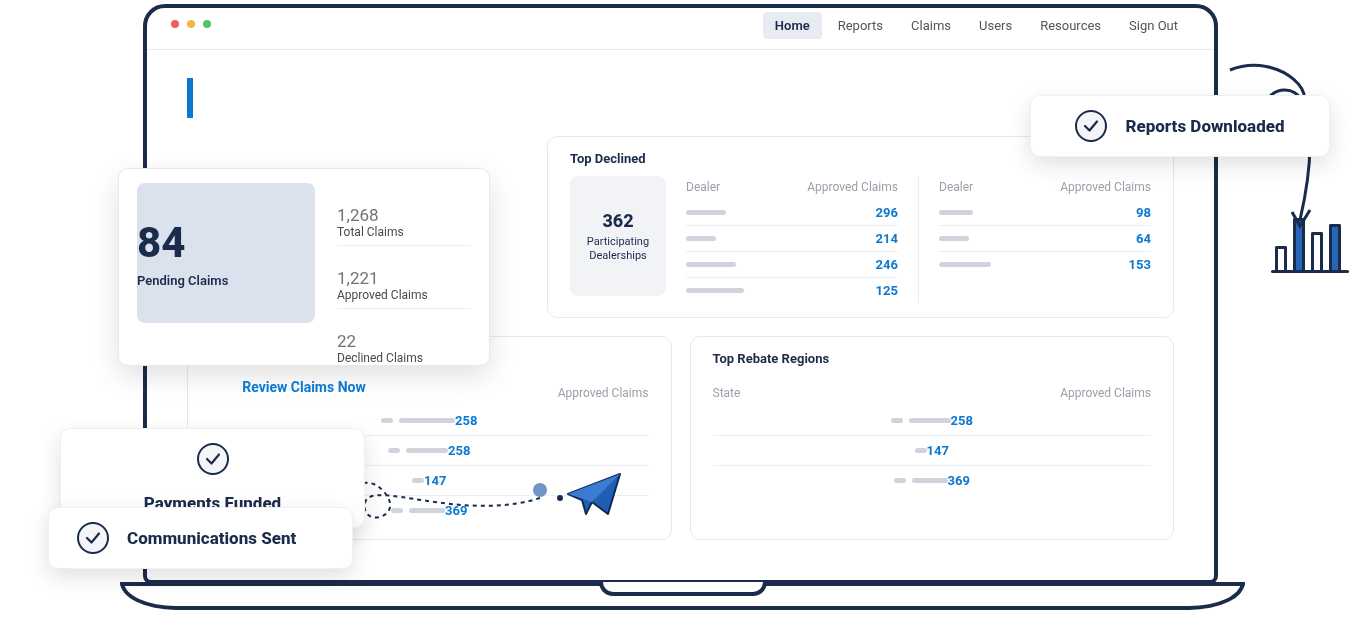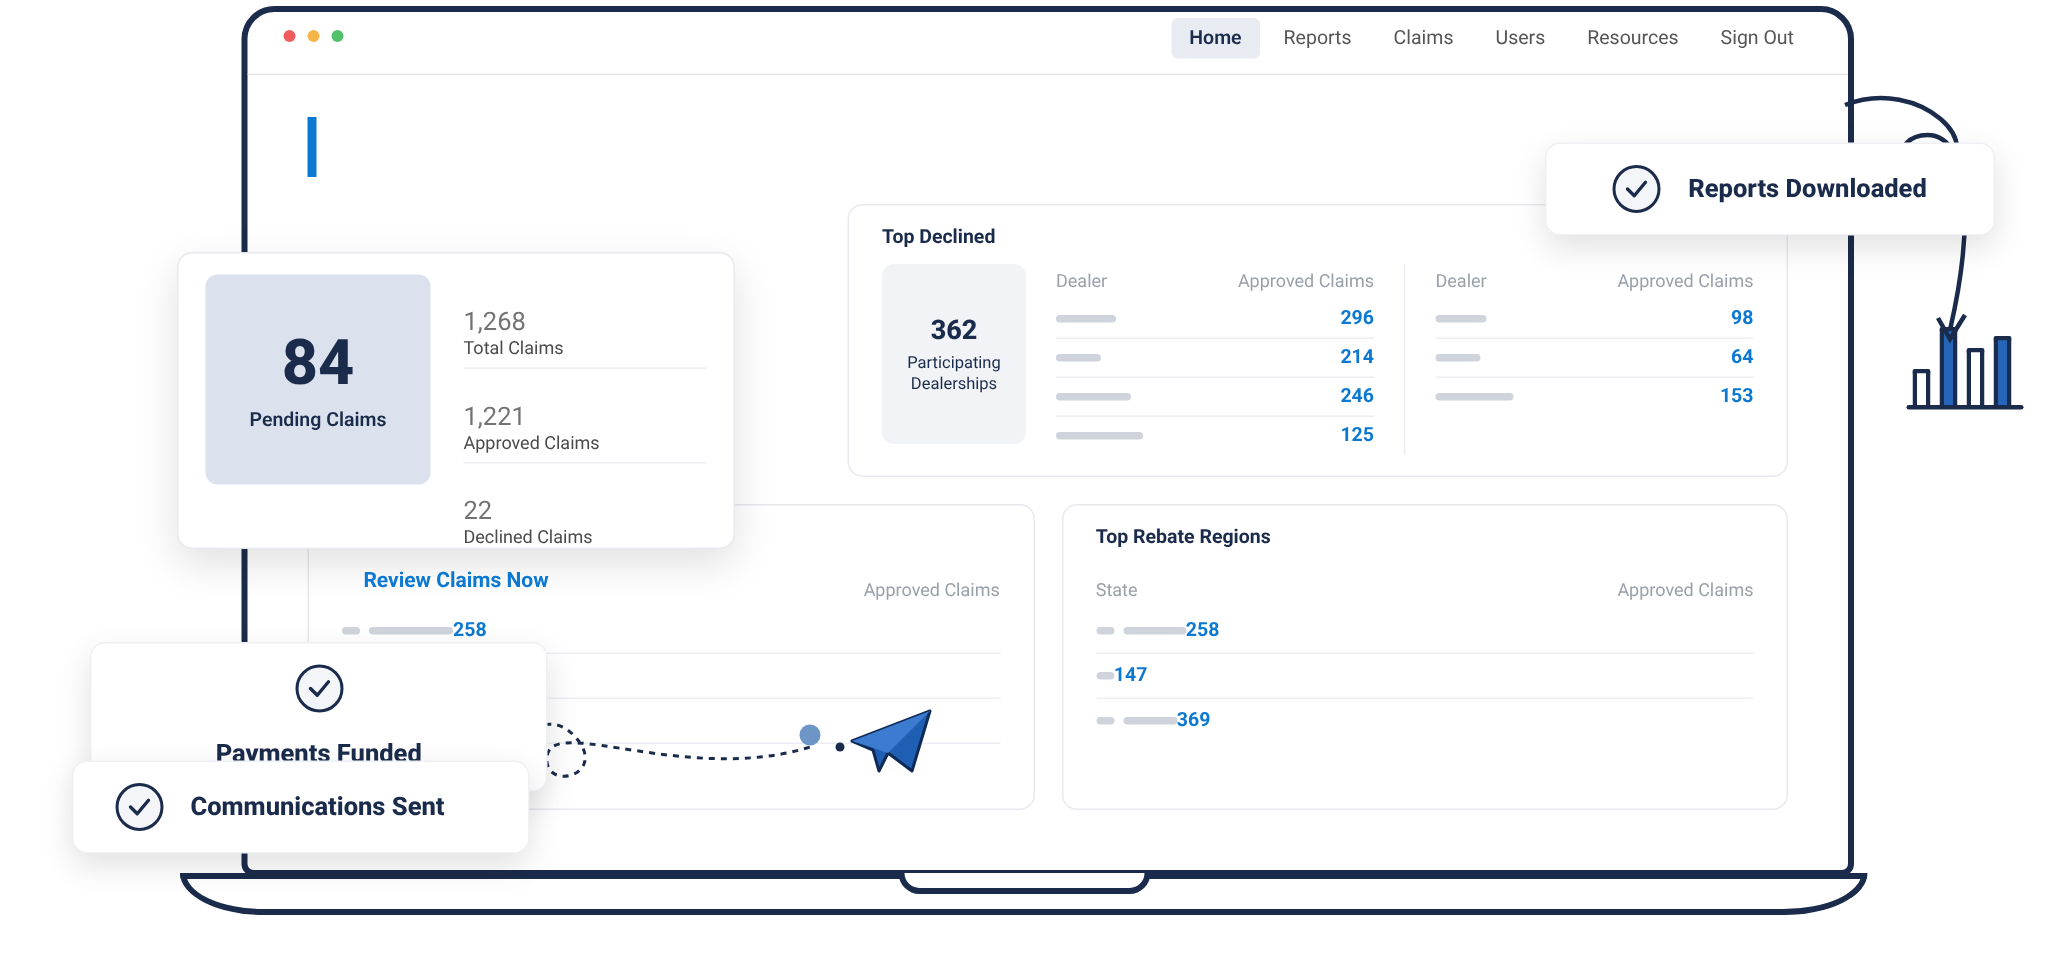--- a/index.html
+++ b/index.html
@@ -9,21 +9,21 @@
     background: #fff;
     width: 1363px;
     height: 637px;
     position: relative;
     overflow: hidden;
   }
 
   
   .laptop {
     position: absolute;
-    left: 161px;
+    left: 143px;
     top: 4px;
     width: 1075px;
     height: 580px;
     border: 4px solid #1b2b4b;
     border-radius: 22px 22px 8px 8px;
     background: #fff;
     display: flex;
     flex-direction: column;
     overflow: hidden;
   }
@@ -125,23 +125,23 @@
     border:1px solid #e7e9ee;
     border-radius:10px;
     box-shadow:0 10px 28px rgba(0,0,0,.12);
     z-index:30;
     display:flex;
     flex-direction:column;
     padding:14px 18px 10px 18px;
   }
   .claims-top{display:flex;gap:22px;}
   .pending-box{
-    width:150px;height:140px;
+    width:178px;height:140px;
     background:#dbe2ed;border-radius:8px;
-    display:flex;flex-direction:column;align-items:center;justify-content:center;
+    display:flex;flex-direction:column;align-items:flex-start;justify-content:center;
     gap:6px;color:#1b2b4b;
   }
   .pending-box .big{font-size:42px;font-weight:800;}
   .pending-box .lbl{font-size:13px;font-weight:600;}
   .claims-stats{display:flex;flex-direction:column;justify-content:center;flex:1;}
   .stat{padding:6px 0;border-bottom:1px solid #eceef3;}
   .stat:last-child{border-bottom:none;}
   .stat .n{font-size:17px;font-weight:400;color:#737373;margin-top:16px;}
   .stat .l{font-size:12px;color:#4a4a4a;}
   .review-link{
@@ -175,21 +175,21 @@
     border-bottom:1px solid #eceef3;padding:5px 0;
   }
   .dealer-row:last-child{border-bottom:none;}
   .skel{height:5px;border-radius:3px;background:#cfd4dc;width:40px;}
   .dealer-val{font-size:13px;font-weight:700;color:#0b78d1;}
   .dealer-col + .dealer-col{border-left:1px solid #eceef3;padding-left:20px;}
 
   .row2{display:flex;gap:18px;}
   .row2 .panel{flex:1;min-height:185px;}
   .list-head{display:flex;justify-content:space-between;font-size:12px;color:#9aa0aa;padding:10px 0 6px 0;}
-  .list-row{display:flex;justify-content:flex-start;align-items:center;border-bottom:1px solid #eceef3;padding:7px 0;}
+  .list-row{display:flex;justify-content:center;align-items:center;border-bottom:1px solid #eceef3;padding:7px 0;}
   .list-row:last-child{border-bottom:none;}
   .skel2{display:flex;gap:6px;align-items:center;}
   .skel2 span{height:5px;border-radius:3px;background:#cfd4dc;}
   .skel2 .a{width:12px;}
   .skel2 .b{width:56px;}
 
   
   .pill{
     position:absolute;
     background:#fff;border:1px solid #eef0f3;border-radius:10px;

